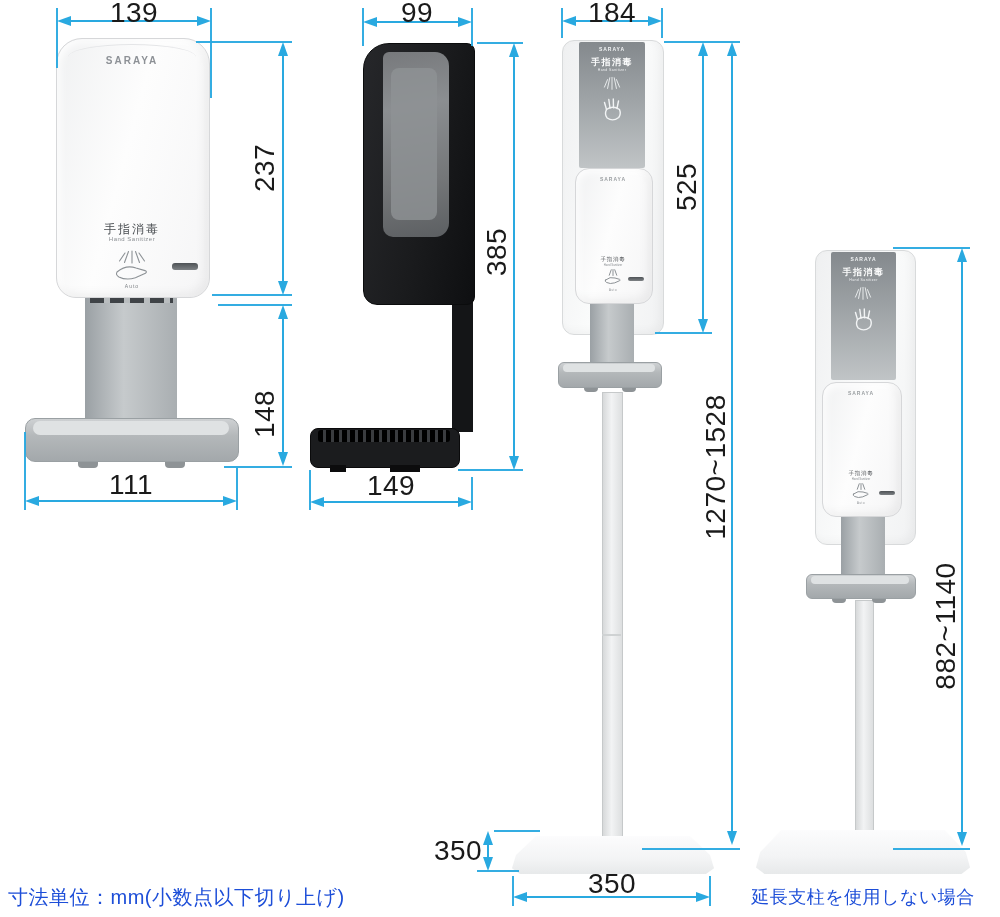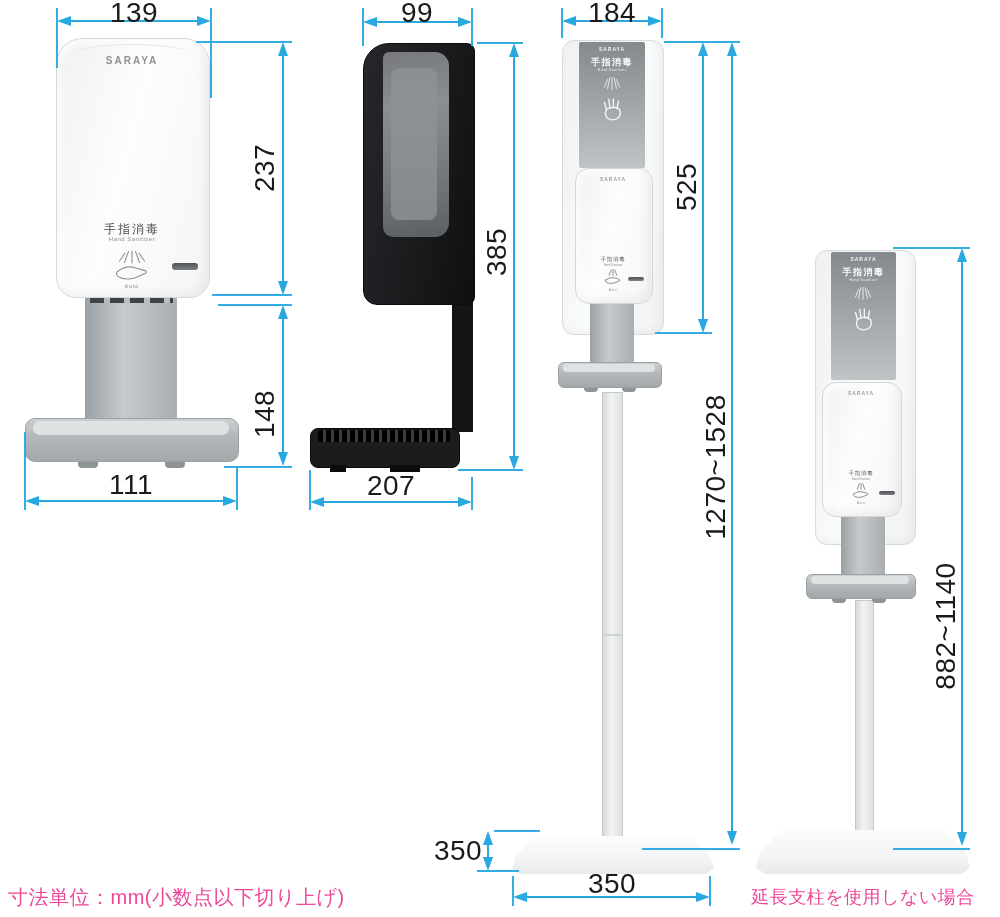--- a/index.html
+++ b/index.html
@@ -41,21 +41,21 @@
   .en-sm{font-size:6px;color:#8a8e92;letter-spacing:.5px;}
   .auto-sm{font-size:5px;color:#7d8185;letter-spacing:1px;}
   .sensor{position:absolute;background:linear-gradient(180deg,#4e5256,#7d8184);border-radius:3px;}
   .sign-brand{font-weight:bold;font-size:5px;letter-spacing:1px;color:#f2f4f5;}
   .sign-jp{font-weight:bold;font-size:9px;letter-spacing:1.5px;color:#fbfcfc;}
   .sign-en{font-size:3.5px;letter-spacing:.4px;color:#eef0f1;}
   .mini-brand{font-weight:bold;font-size:5px;letter-spacing:1px;color:#9a9ea1;}
   .mini-jp{font-size:5.5px;color:#55585c;letter-spacing:.8px;}
   .mini-en{font-size:2.8px;color:#8a8e92;}
   .mini-auto{font-size:2.8px;color:#8a8e92;letter-spacing:.6px;}
-  .note{position:absolute;font-size:20px;color:#ec4899;letter-spacing:.5px;white-space:nowrap;text-align:right;}
+  .note{position:absolute;font-size:20px;color:#1d4ed8;letter-spacing:.5px;white-space:nowrap;text-align:right;}
 </style>
 </head>
 <body>
 
 <div class="canvas">
 
   <div>
     <div class="foot" style="left:78px;top:454px;width:20px;height:14px;"></div>
     <div class="foot" style="left:165px;top:454px;width:20px;height:14px;"></div>
     <div class="graycol" style="left:85px;top:297px;width:92px;height:122px;"></div>
@@ -136,21 +136,21 @@
     <div class="ar u" style="left:509px;top:43px;"></div>
     <div class="ar d" style="left:509px;top:456px;"></div>
     <div class="num rot" style="left:497px;top:252px;">385</div>
   </div>
   <div>
     <div class="ext v" style="left:309px;top:470px;height:40px;"></div>
     <div class="ext v" style="left:471px;top:477px;height:33px;"></div>
     <div class="dl h" style="left:324px;top:501px;width:134px;"></div>
     <div class="ar l" style="left:310px;top:497px;"></div>
     <div class="ar r" style="left:458px;top:497px;"></div>
-    <div class="num" style="left:391px;top:486px;">207</div>
+    <div class="num" style="left:391px;top:486px;">149</div>
   </div>
 
   <div>
     <div class="pole" style="left:602px;top:392px;width:19px;height:448px;"></div>
     <div class="abs" style="left:602px;top:634px;width:19px;height:2px;background:#cfd2d3;"></div>
     <div class="base" style="left:512px;top:836px;width:202px;height:38px;"></div>
     <div class="panel" style="left:562px;top:40px;width:100px;height:293px;"></div>
     <div class="sign" style="left:579px;top:42px;width:66px;height:126px;"></div>
     <div class="ctr sign-brand" style="left:579px;top:46px;width:66px;">SARAYA</div>
     <div class="ctr sign-jp" style="left:579px;top:56px;width:66px;">手指消毒</div>

